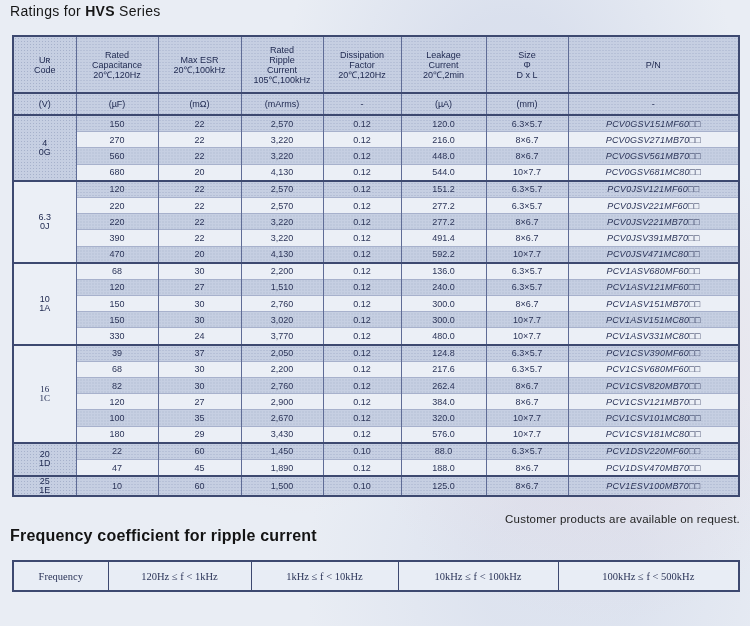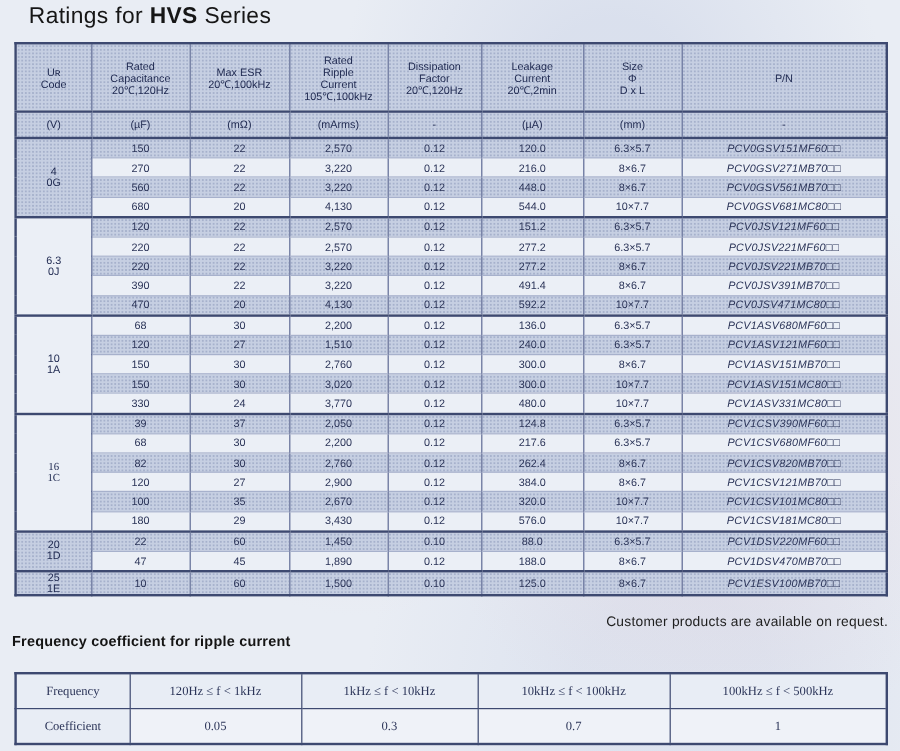--- a/index.html
+++ b/index.html
@@ -13,22 +13,22 @@
   .ghost{
     position:absolute;inset:0;pointer-events:none;
     background:
       radial-gradient(circle at 68% 12%, rgba(190,200,225,.35) 0 8%, transparent 30%),
       radial-gradient(circle at 80% 60%, rgba(225,205,215,.30) 0 10%, transparent 35%),
       radial-gradient(circle at 40% 55%, rgba(230,215,220,.25) 0 8%, transparent 30%),
       radial-gradient(circle at 75% 92%, rgba(195,205,228,.30) 0 10%, transparent 32%);
   }
 
   .page-title{
-    position:absolute;left:24px;top:3px;margin:0;
-    font-size:19px;font-weight:normal;color:#161616;letter-spacing:.3px;
+    position:absolute;left:10px;top:3px;margin:0;
+    font-size:14px;font-weight:normal;color:#161616;letter-spacing:.3px;
   }
   .page-title b{font-weight:bold;}
 
   table{border-collapse:collapse;table-layout:fixed;}
 
   
   table.ratings{
     position:absolute;left:12px;top:35px;width:726px;
     border:2px solid #3d4970;
     font-size:9px;color:#2b3458;
@@ -58,21 +58,21 @@
   td.vcell .vl{display:block;}
   td.pn{letter-spacing:.2px;font-style:italic;}
 
   .note{
     position:absolute;right:10px;top:513px;
     font-size:11.5px;color:#1e1e1e;letter-spacing:.2px;
   }
 
   .section-title{
     position:absolute;left:10px;top:527px;margin:0;
-    font-size:12px;font-weight:bold;color:#141414;letter-spacing:.2px;
+    font-size:16px;font-weight:bold;color:#141414;letter-spacing:.2px;
   }
 
   
   table.freq{
     position:absolute;left:12px;top:560px;width:726px;
     border:2px solid #3d4970;
     font-size:10.5px;color:#2b3458;
   }
   table.freq td{
     border:1px solid #3d4970;text-align:center;height:26px;
@@ -399,21 +399,14 @@
       <col style="width:181px">
   </colgroup>
   <tbody>
       <tr class="frow">
         <td class="lbl">Frequency</td>
         <td>120Hz ≤ f &lt; 1kHz</td>
         <td>1kHz ≤ f &lt; 10kHz</td>
         <td>10kHz ≤ f &lt; 100kHz</td>
         <td>100kHz ≤ f &lt; 500kHz</td>
       </tr>
-      <tr>
-        <td class="lbl">Coefficient</td>
-        <td>0.05</td>
-        <td>0.3</td>
-        <td>0.7</td>
-        <td>1</td>
-      </tr>
     </tbody>
 </table>
 
 </body></html>

